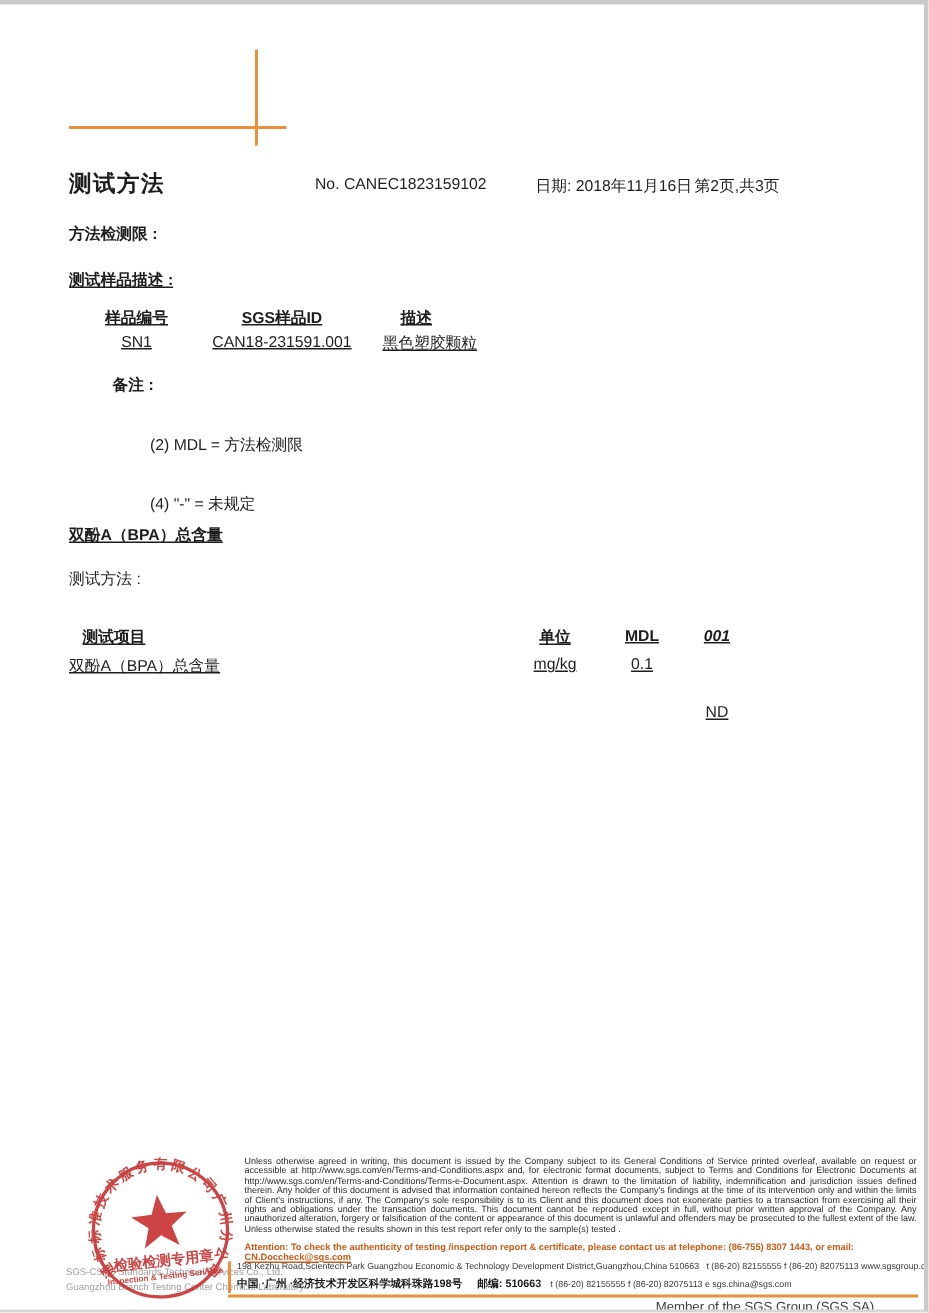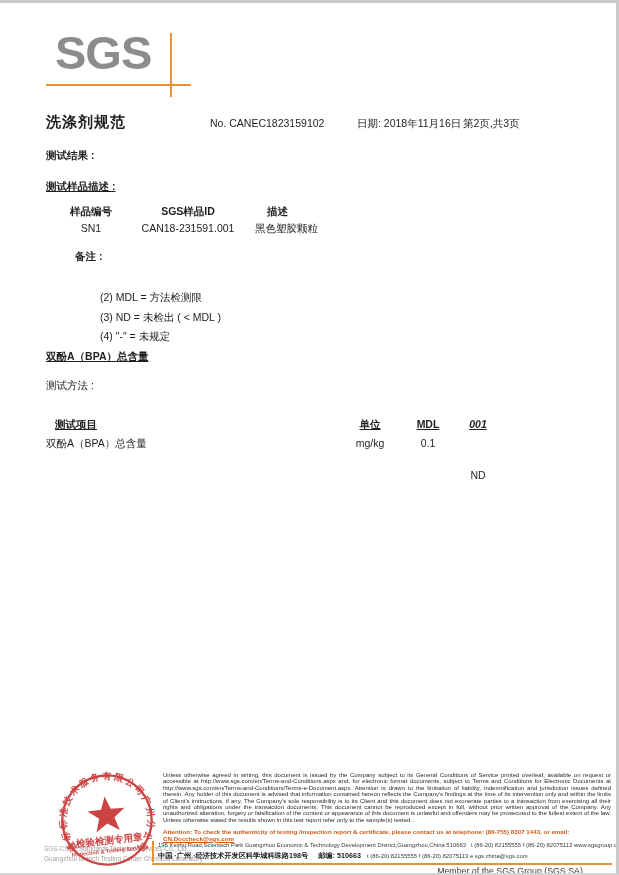--- a/index.html
+++ b/index.html
@@ -12,21 +12,21 @@
   .hline{background:#e8913a;height:2px;}
   .vline{background:#e8913a;width:2px;}
   .report-title{font-size:15px;font-weight:bold;letter-spacing:1px;}
   .hdr-meta{font-size:10.5px;}
   
   .lbl{font-size:10.5px;font-weight:bold;}
   .sec-head{font-size:10.5px;font-weight:bold;text-decoration:underline;}
   .note-line{font-size:10.5px;line-height:19.5px;}
   .method-text{font-size:10.5px;line-height:16px;width:492px;}
   
-  .cell{font-size:10.5px;}
+  .cell{font-size:10.5px;text-decoration:underline;}
   .cell.b{font-weight:bold;}
   .cell.c{text-align:center;}
   .hd-u{text-decoration:underline;}
   .it{font-style:italic;}
   
   #stamp{opacity:.88;transform:rotate(-6deg);}
   .company-gray{font-size:6.4px;color:#a39f9c;line-height:10px;white-space:nowrap;}
   
   .disclaimer{font-size:6px;line-height:6.4px;color:#2b2b2b;text-align:justify;width:448px;}
   .attention{font-size:6.2px;line-height:6.8px;font-weight:bold;color:#cf5a16;width:448px;}
@@ -35,45 +35,43 @@
   .addr-cn{font-size:7.2px;color:#1a1a1a;white-space:nowrap;}
   .addr-cn .cnb{font-weight:bold;}
   .member{font-size:8.8px;color:#3c3c3c;}
   .orange-rule{background:#e8913a;}
 </style>
 </head>
 <body>
 
 <div id="page">
 
-  <div class="abs logo-text" style="left:55px;top:26px;">SGS</div>
   <div class="abs hline" style="left:46px;top:81px;width:145px;"></div>
   <div class="abs vline" style="left:170px;top:30px;height:64px;"></div>
 
-  <div class="abs report-title" style="left:46px;top:110px;">洗涤剂规范</div>
+  <div class="abs report-title" style="left:46px;top:110px;">测试方法</div>
   <div class="abs hdr-meta" style="left:210px;top:114px;">No. CANEC1823159102</div>
   <div class="abs hdr-meta" style="left:357px;top:114px;">日期: 2018年11月16日</div>
   <div class="abs hdr-meta" style="left:463px;top:114px;">第2页,共3页</div>
 
-  <div class="abs lbl" style="left:46px;top:146px;">测试结果 :</div>
+  <div class="abs lbl" style="left:46px;top:146px;">方法检测限 :</div>
 
   <div class="abs sec-head" style="left:46px;top:177px;">测试样品描述 :</div>
 
   <div>
     <div class="abs cell b c" style="left:60px;top:202px;width:62px;">样品编号</div>
     <div class="abs cell b c" style="left:132px;top:202px;width:112px;">SGS样品ID</div>
     <div class="abs cell b" style="left:255px;top:202px;margin-left:12px;">描述</div>
     <div class="abs cell c" style="left:60px;top:219px;width:62px;">SN1</div>
     <div class="abs cell c" style="left:132px;top:219px;width:112px;">CAN18-231591.001</div>
     <div class="abs cell" style="left:255px;top:219px;">黑色塑胶颗粒</div>
   </div>
 
   <div class="abs lbl" style="left:46px;top:247px;margin-left:29px;">备注 :</div>
   <div class="abs note-line" style="left:100px;top:285px;">(2) MDL = 方法检测限</div>
-  <div class="abs note-line" style="left:100px;top:305px;">(3) ND = 未检出 ( &lt; MDL )</div>
   <div class="abs note-line" style="left:100px;top:324px;">(4) "-" = 未规定</div>
 
   <div class="abs sec-head" style="left:46px;top:347px;">双酚A（BPA）总含量</div>
 
   <div class="abs lbl" style="left:46px;top:376px;font-weight:normal;">测试方法 :</div>
 
   <div>
     <div class="abs cell b hd-u" style="left:55px;top:415px;">测试项目</div>
     <div class="abs cell b hd-u c" style="left:348px;top:415px;width:44px;">单位</div>
     <div class="abs cell b hd-u c" style="left:408px;top:415px;width:40px;">MDL</div>

